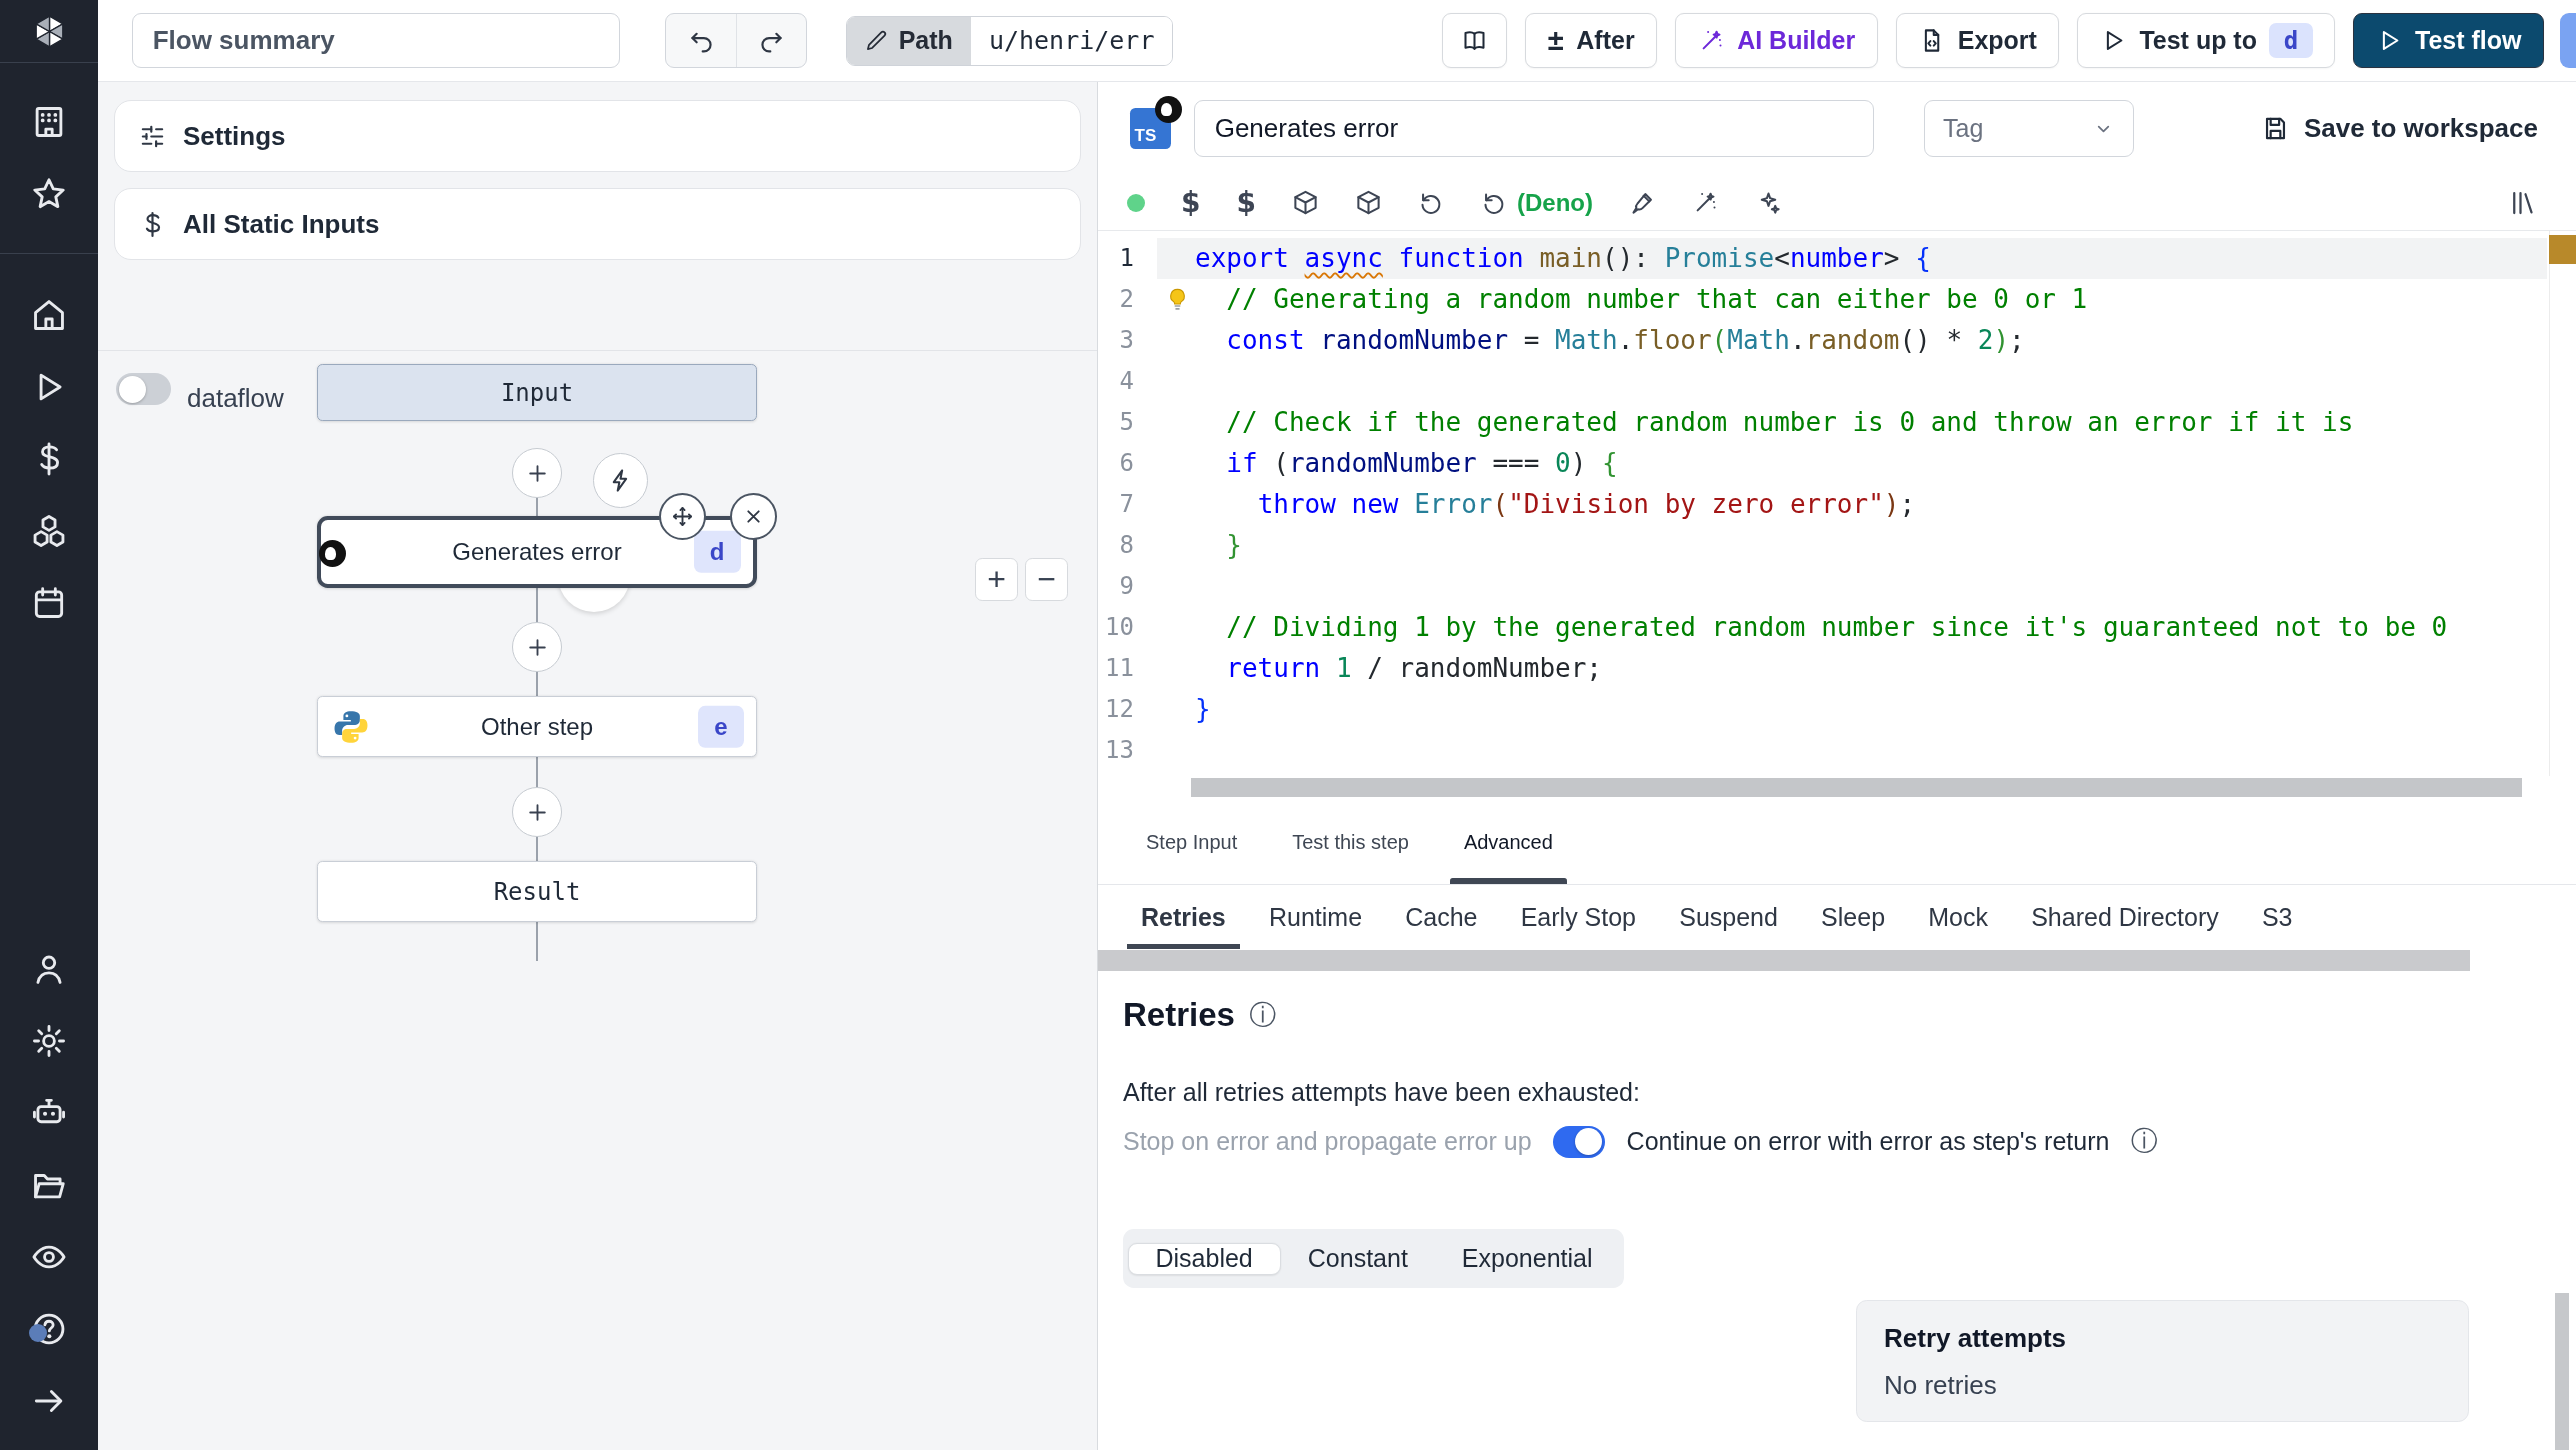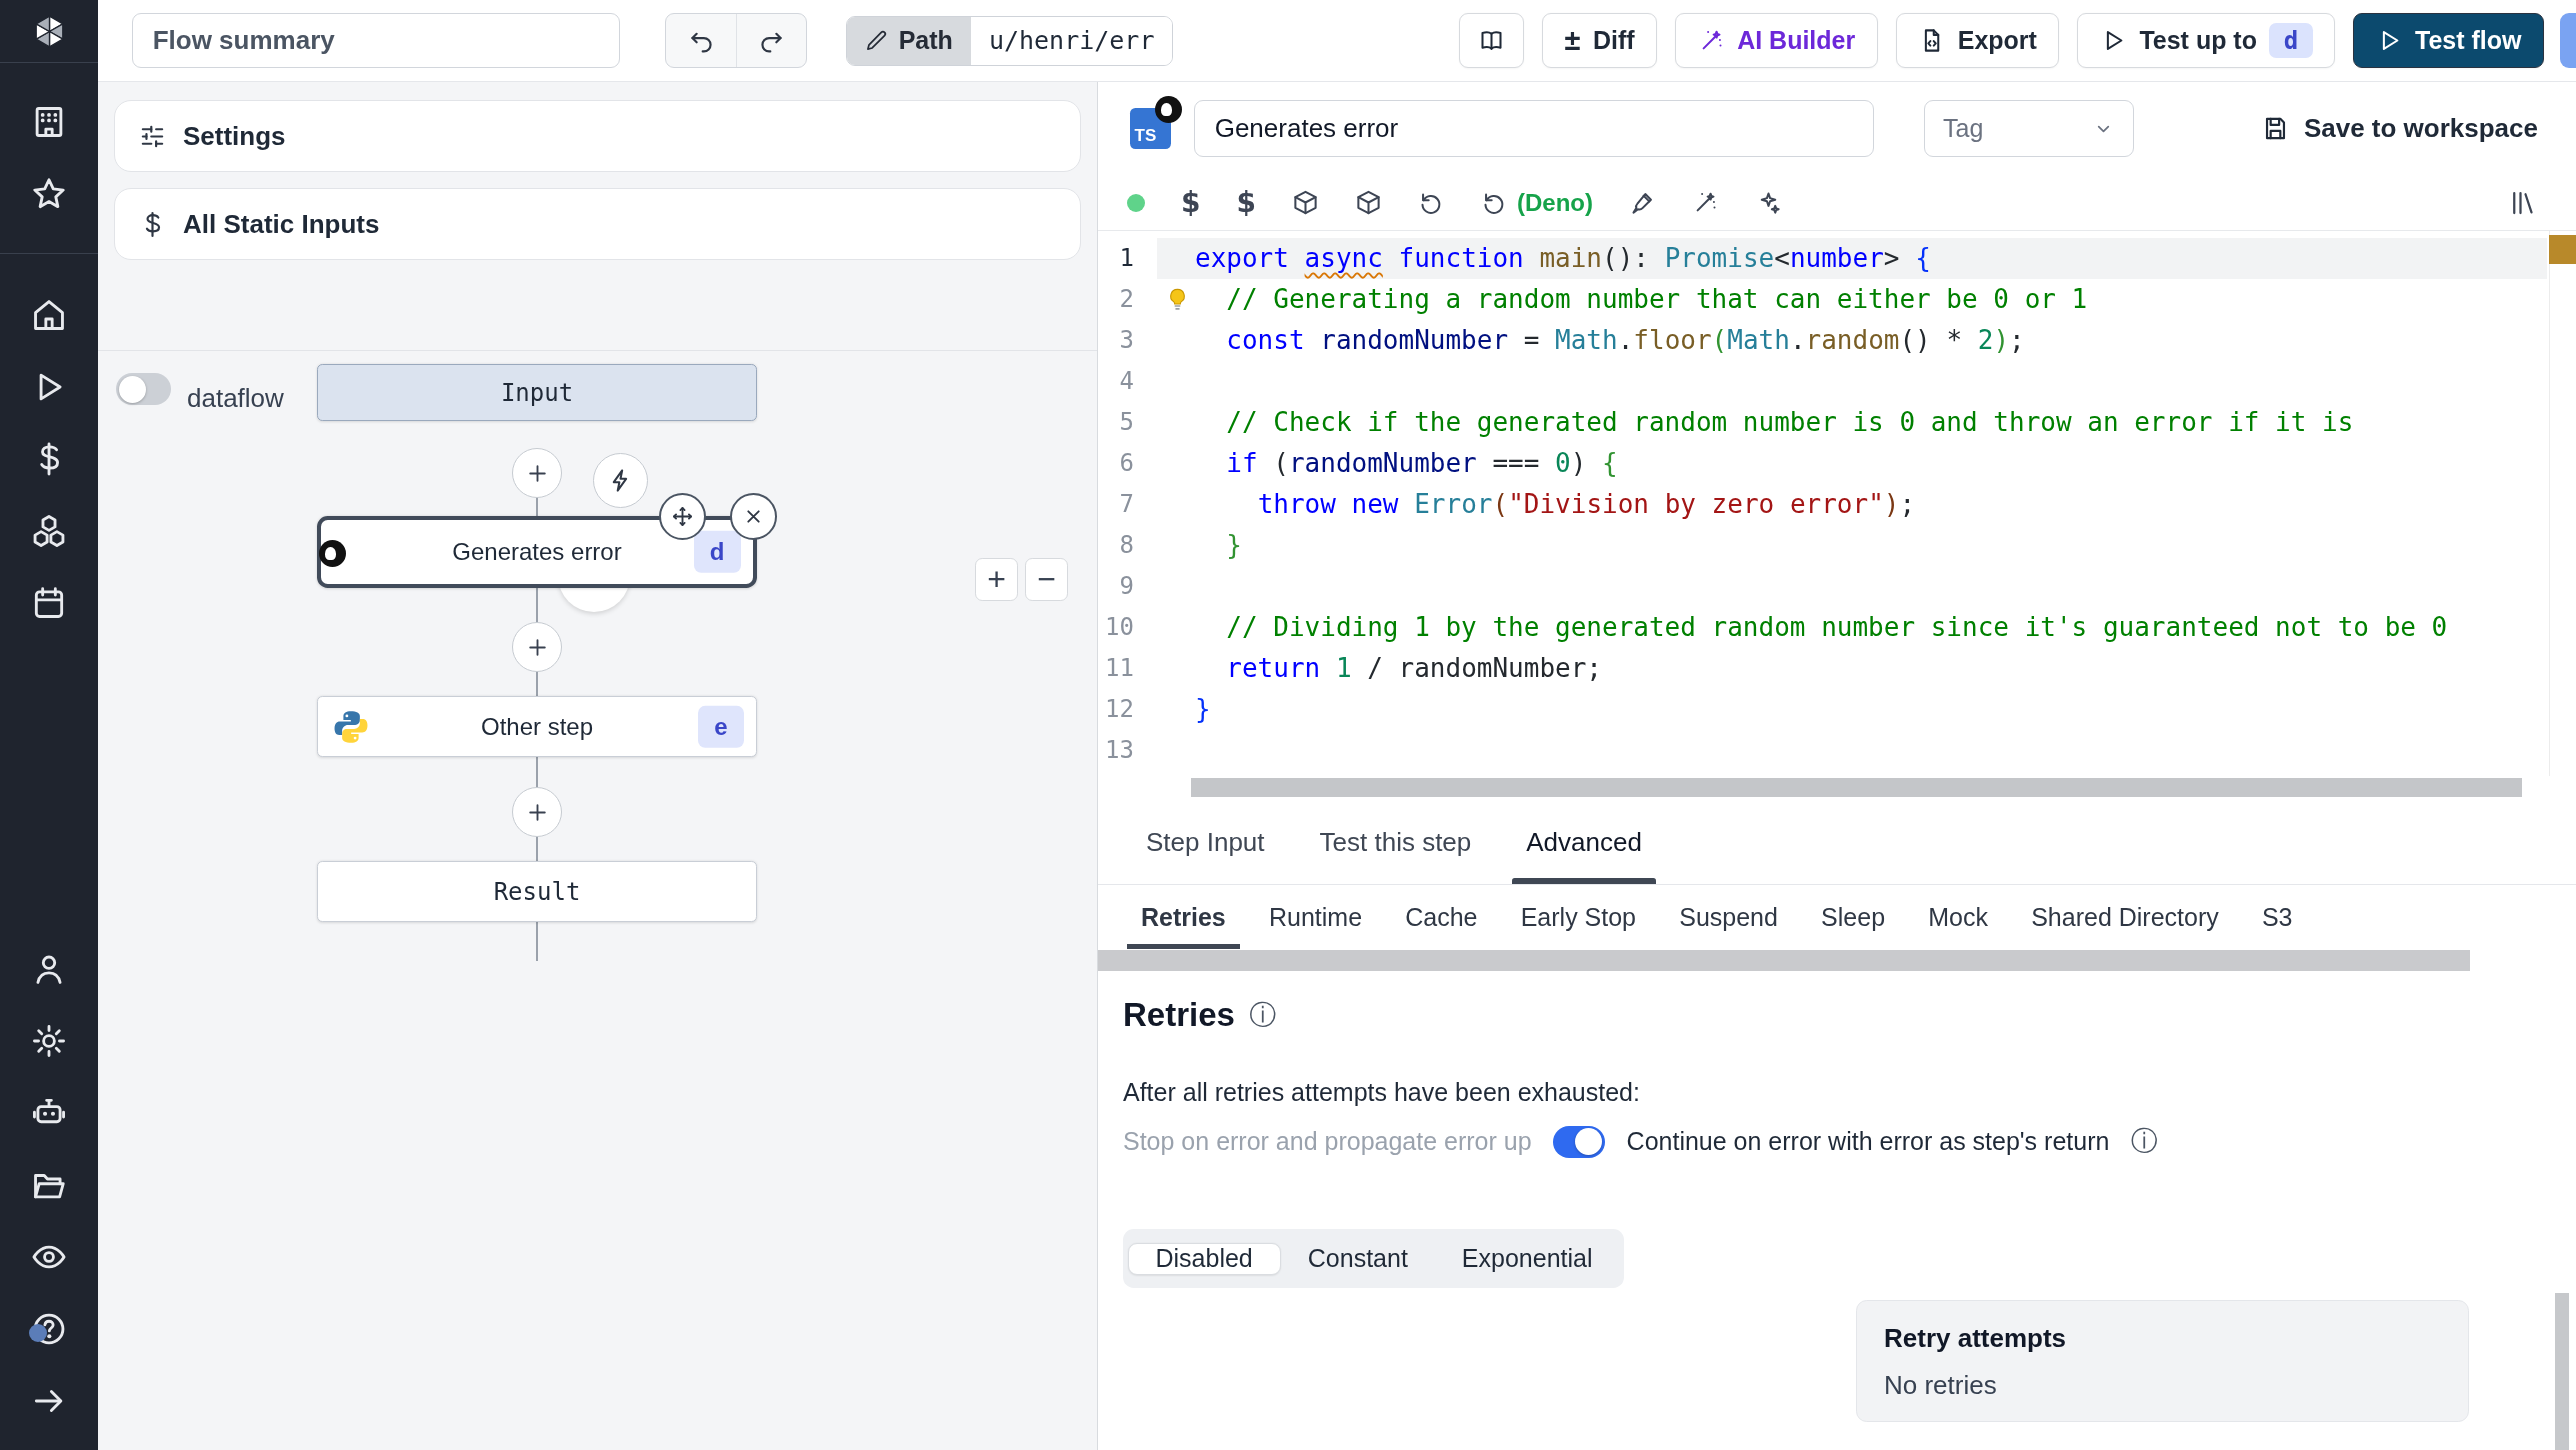--- a/index.html
+++ b/index.html
@@ -159,21 +159,21 @@
   #bulb { position:absolute; left:66px; top:55px; }
   #minimap { position:absolute; right:0; top:0; bottom:25px; width:27px; background:#fff;
     border-left:0.9px solid #ececec; }
   #mm-marker { position:absolute; right:0; top:3.6px; width:27px; height:29px; background:#b8892a; }
   #h-scroll { position:absolute; left:93px; right:54px; bottom:3.6px; height:19.7px; background:#c4c6c9; }
 
   
   #tabs { position:absolute; left:0; top:719px; right:0; height:84px; border-bottom:0.9px solid #e5e7eb;
     display:flex; align-items:center; gap:9px; padding-left:25px; }
   .tab { position:relative; height:100%; display:flex; align-items:center; padding:0 23px;
-    font-size:26px; color:#3f4754; cursor:pointer; }
+    font-size:20px; color:#3f4754; cursor:pointer; }
   .tab.active { color:#111827; font-weight:500; }
   .tab.active::after { content:""; position:absolute; left:9px; right:9px; bottom:0; height:6.3px;
     background:#3f4754; border-radius:2.7px 2.7px 0 0; }
   #subtabs { position:absolute; left:0; top:803px; right:0; height:64px; display:flex;
     align-items:center; gap:7.2px; padding-left:25px; }
   .subtab { position:relative; height:100%; display:flex; align-items:center; padding:0 18px;
     font-size:25px; color:#2f3744; cursor:pointer; }
   .subtab.active { font-weight:600; }
   .subtab.active::after { content:""; position:absolute; left:3.6px; right:3.6px; bottom:0; height:5.4px;
     background:#3f4754; }
@@ -344,21 +344,21 @@
   </div>
   <div id="tb-right">
     <div class="tb-btn" style="padding:0 18px;">
       <svg class="ic" viewBox="0 0 24 24">
         <path d="M12 6c-2.2-1.6-4.8-1.6-8-.6v13c3.2-1 5.8-1 8 .6 2.2-1.6 4.8-1.6 8-.6v-13c-3.2-1-5.8-1-8 .6z"></path>
           <path d="M12 6v13.6"></path>
         </svg>
     </div>
     <div class="tb-btn">
       <span style="font-size:29px;">±</span>
-      <span>Diff</span>
+      <span>After</span>
     </div>
     <div class="tb-btn">
       <svg class="ic purple" viewBox="0 0 24 24">
         <path d="M5 19L15.5 8.5"></path>
           <path d="M16.5 4.2l.7 1.9 1.9.7-1.9.7-.7 1.9-.7-1.9-1.9-.7 1.9-.7z"></path>
         <path d="M19.5 11.5v.01M9 4.5v.01M20 16.5v.01"></path>
         </svg>
       <span class="purple">AI Builder</span>
     </div>
     <div class="tb-btn">

